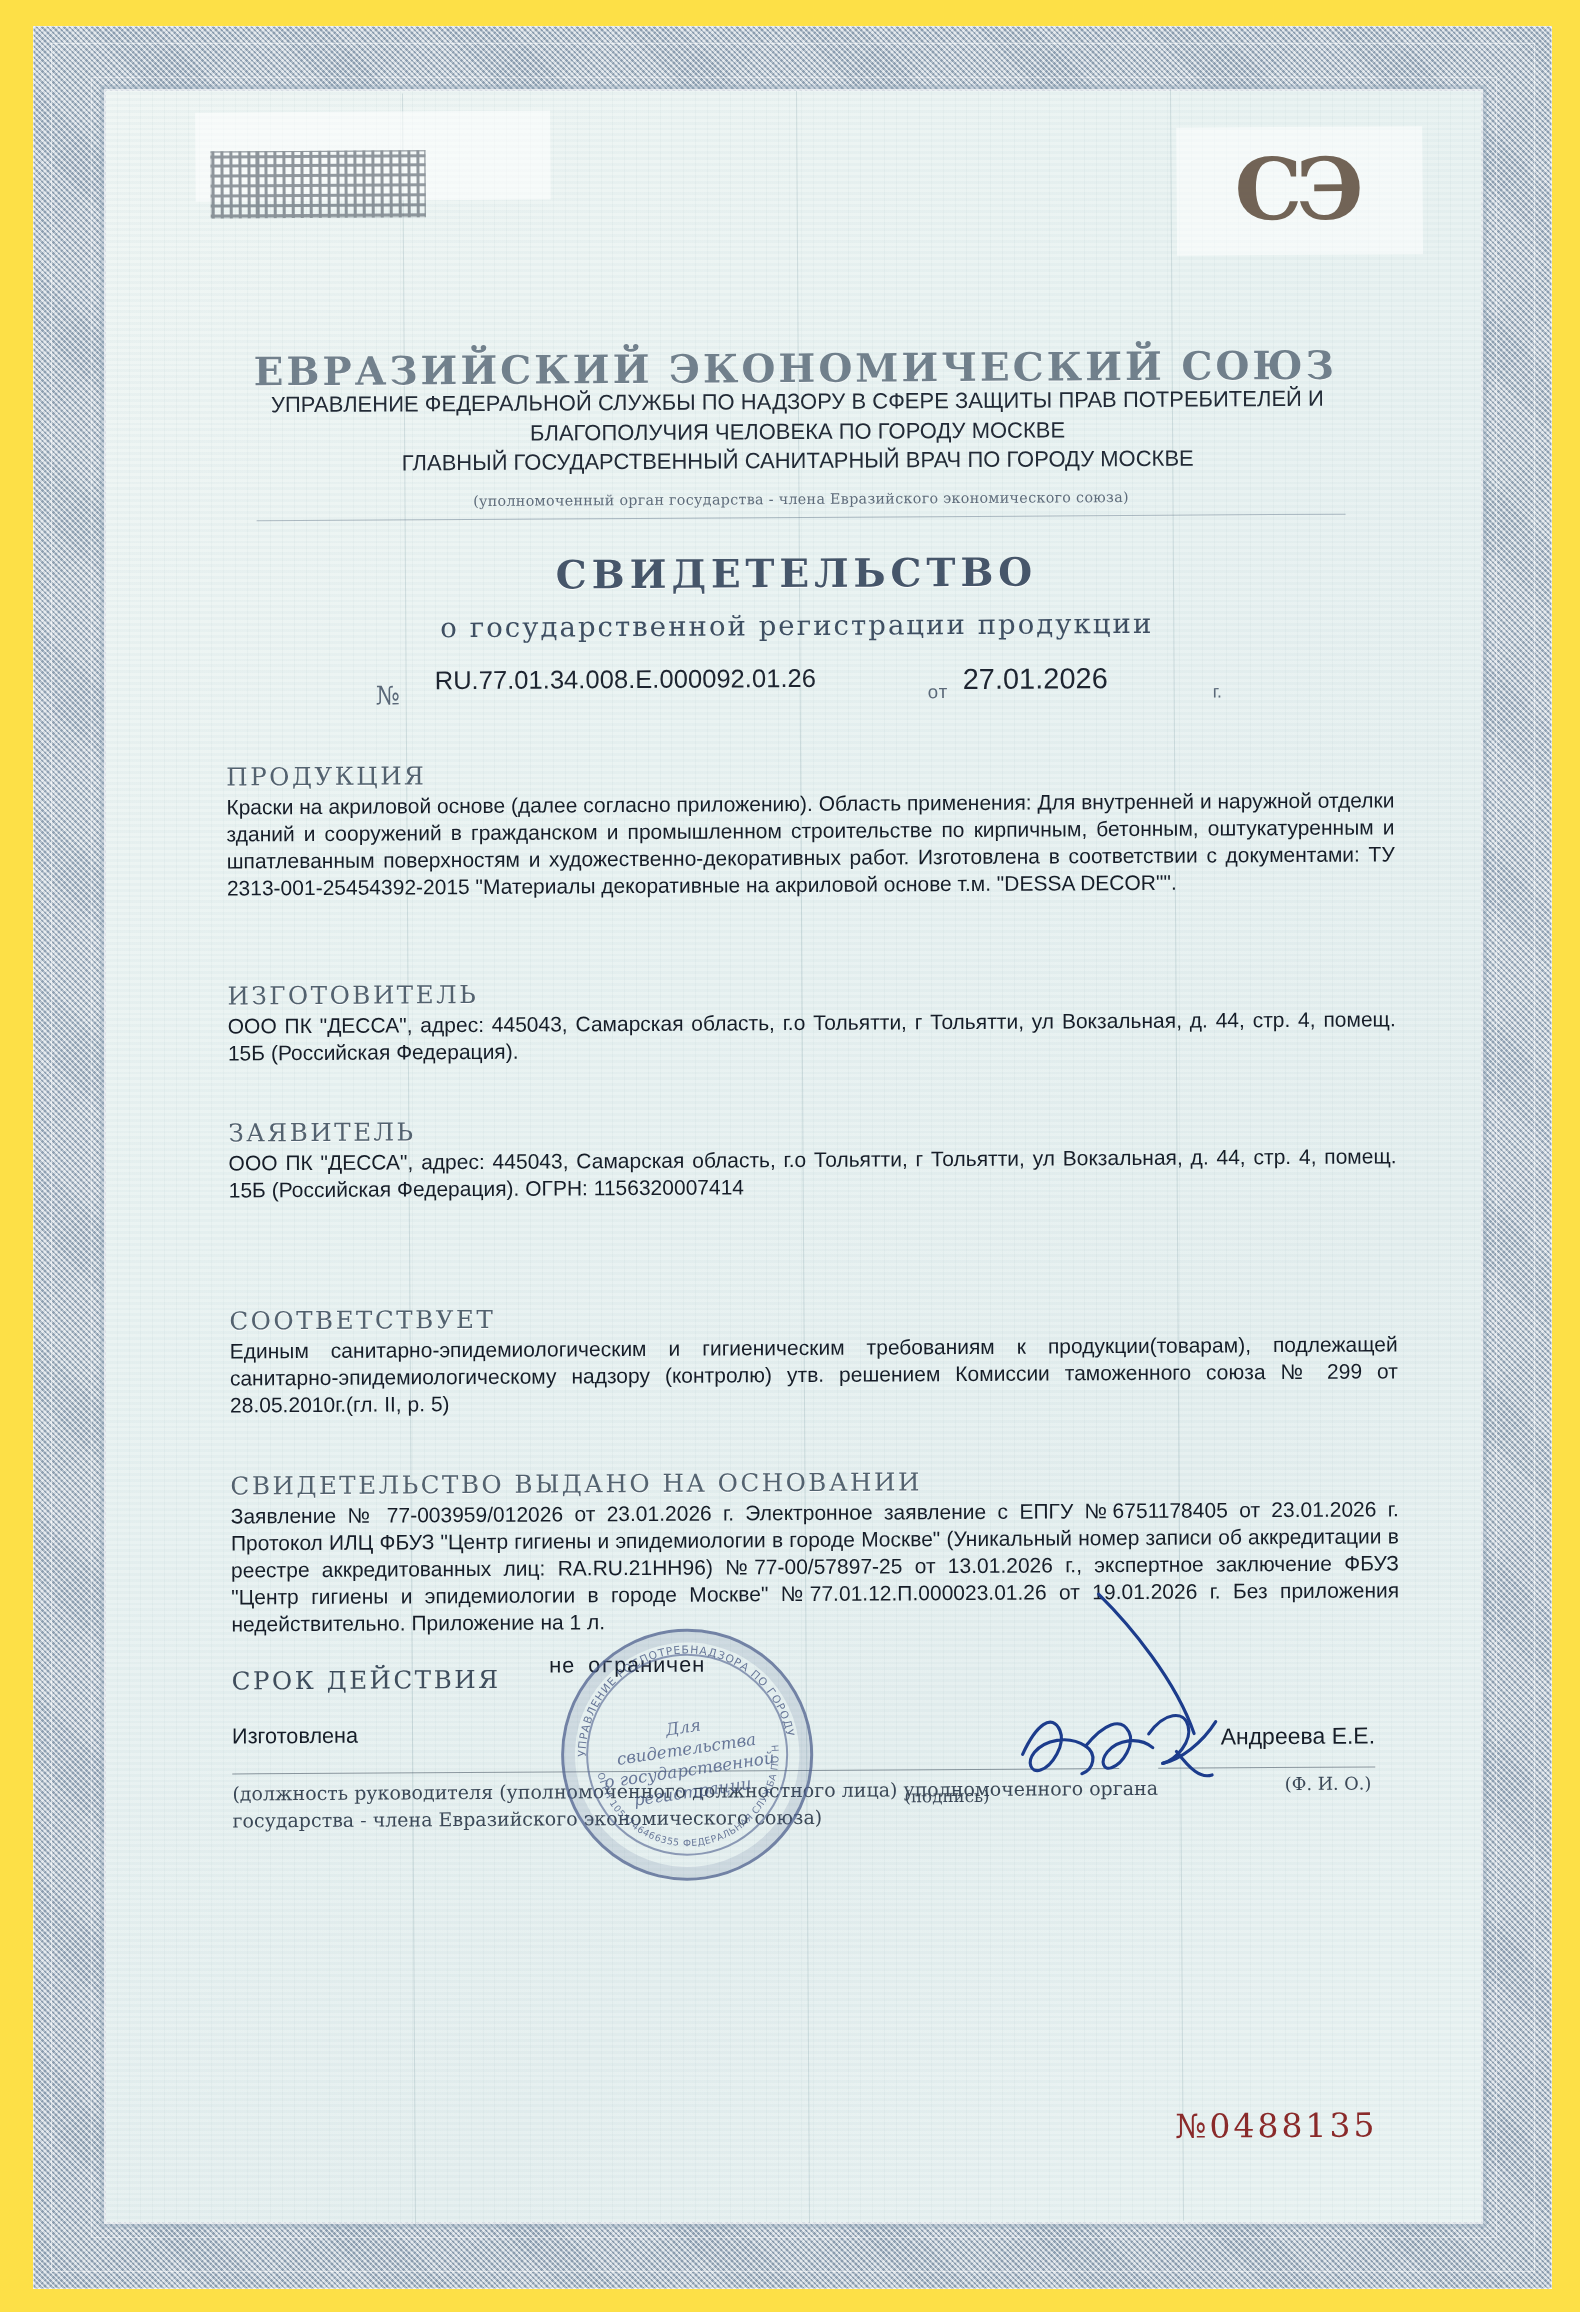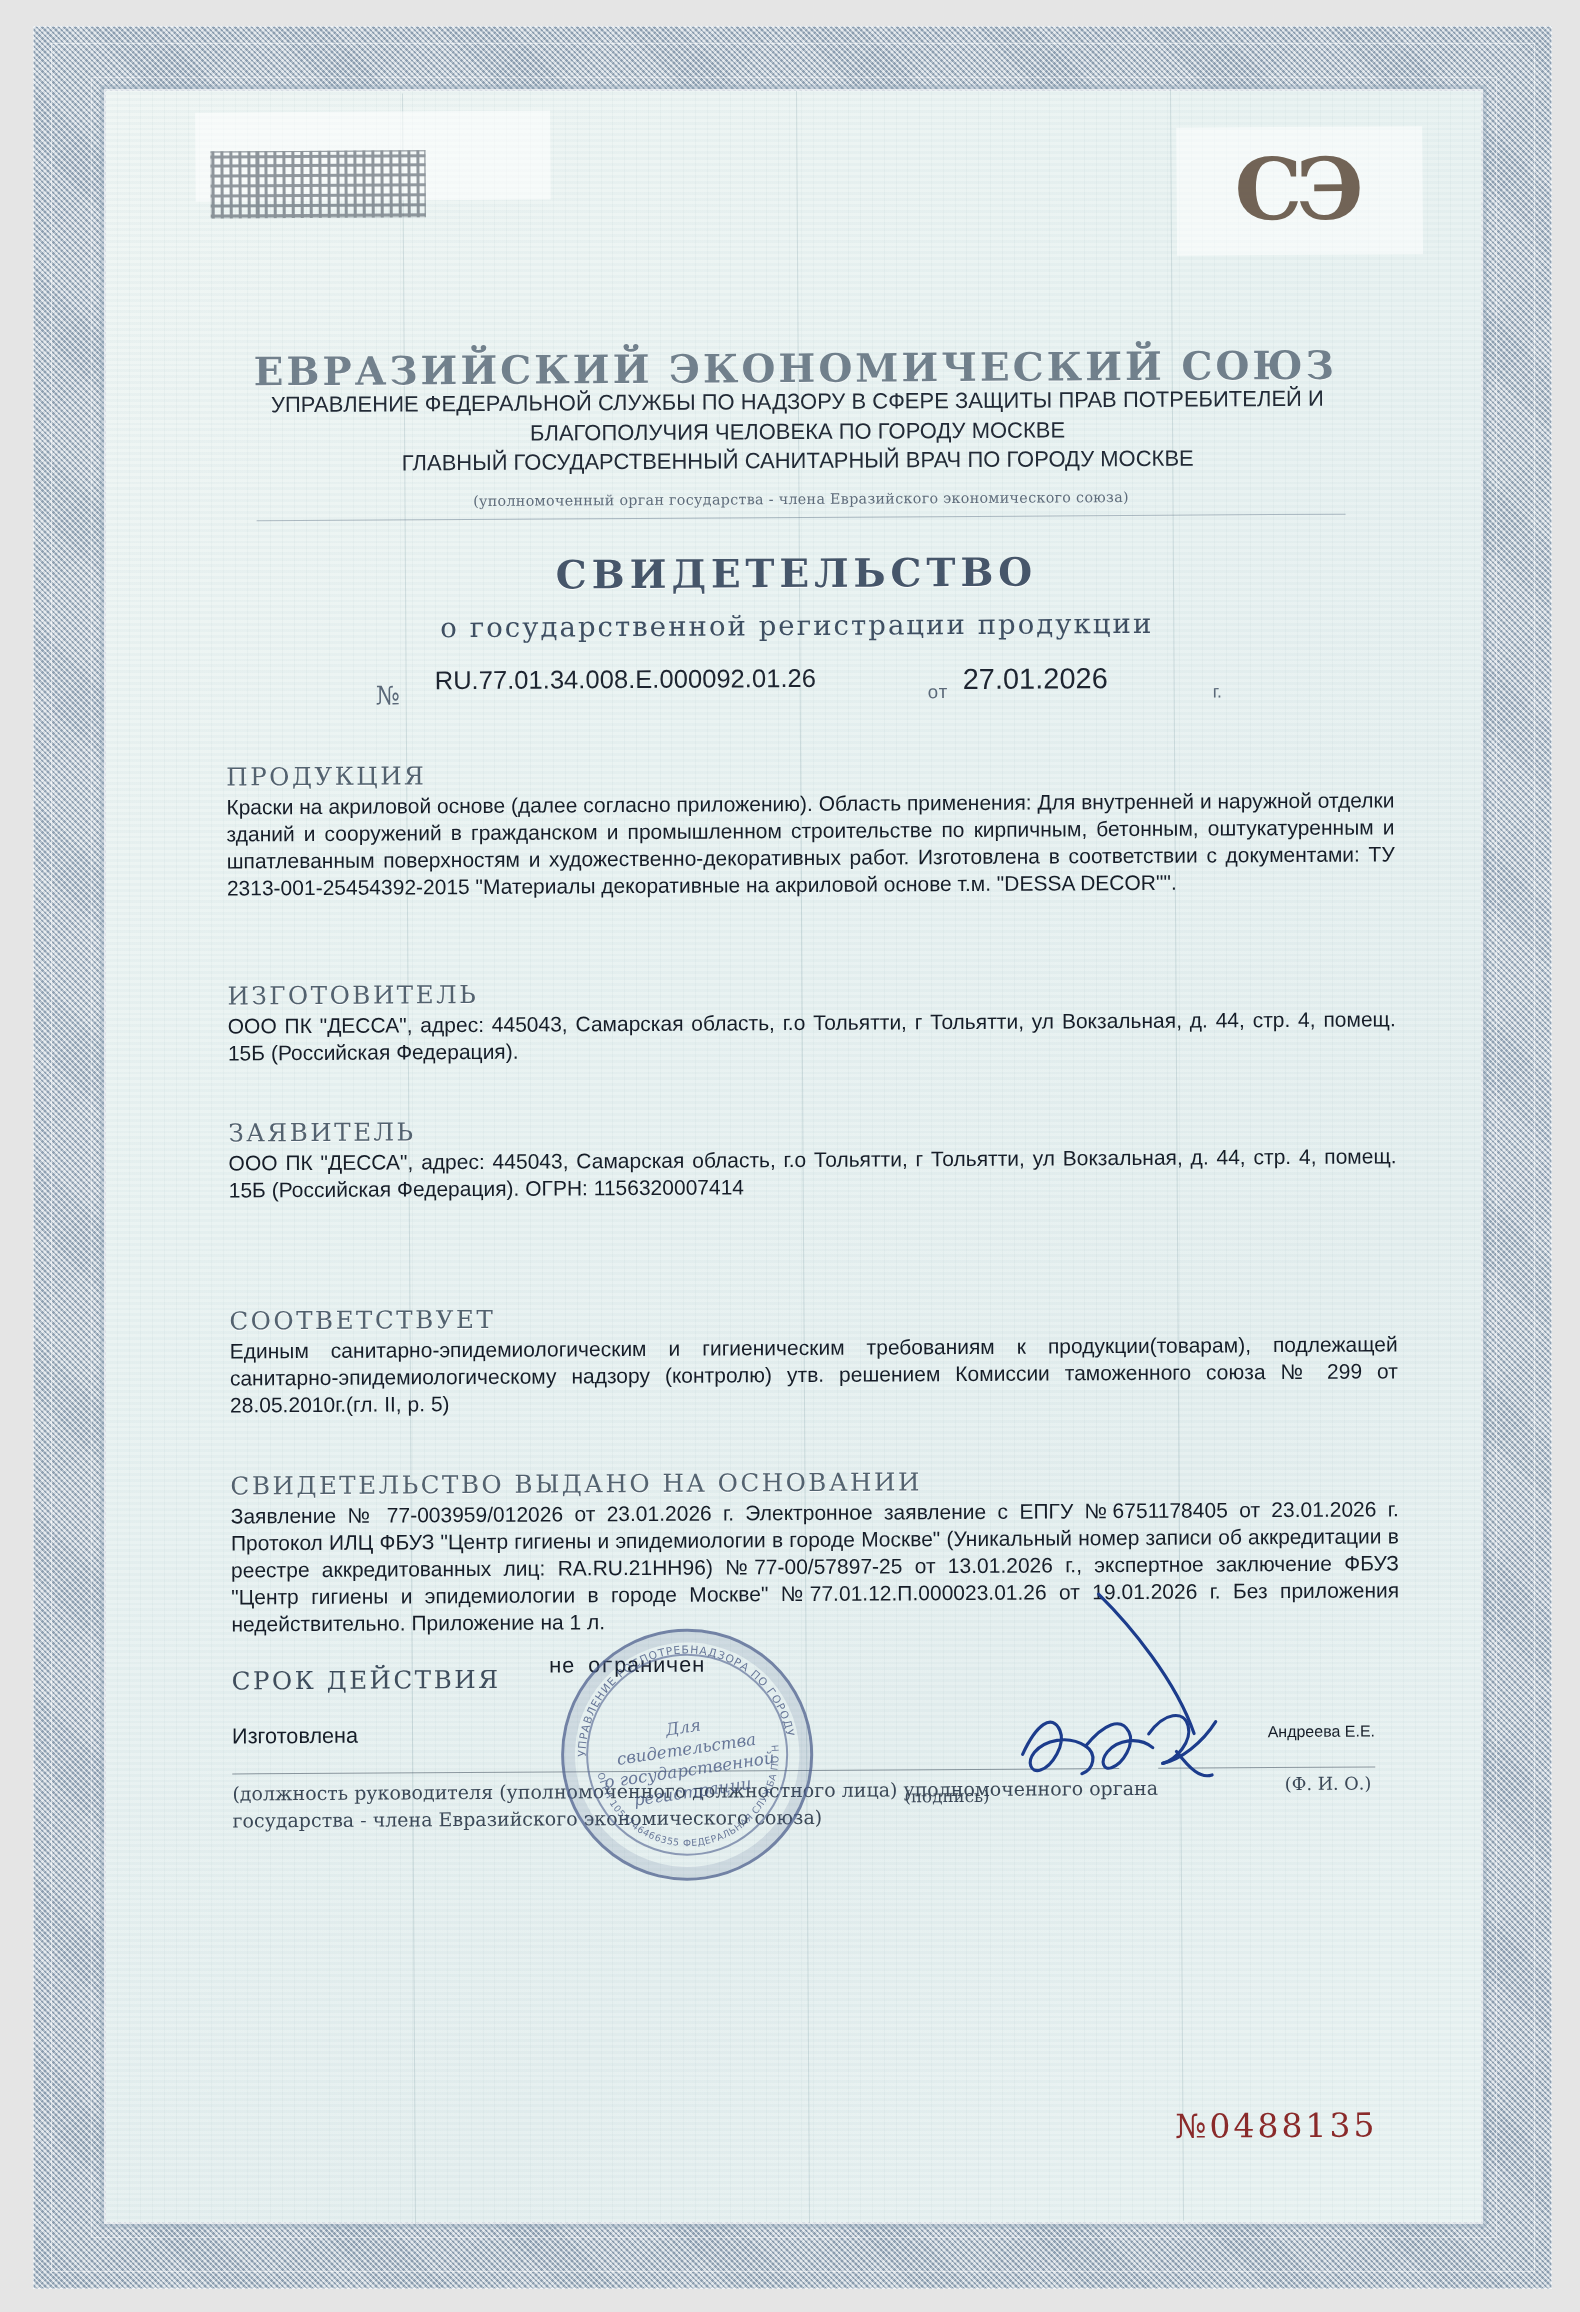--- a/index.html
+++ b/index.html
@@ -12,21 +12,21 @@
     width: 1580px;
     height: 2313px;
     font-family: "Liberation Sans", sans-serif;
     overflow: hidden;
   }
 
   .page {
     position: relative;
     width: 1580px;
     height: 2313px;
-    background: #e5e5e5;
+    background: #fde047;
     overflow: hidden;
   }
 
   
   .frame-outer {
     position: absolute;
     left: 33px; top: 25.6px; right: 27.6px; bottom: 23.6px;
     background:
       repeating-linear-gradient(45deg, rgba(255,255,255,0.55) 0 2px, rgba(120,140,160,0.30) 2px 3.9px),
       repeating-linear-gradient(-45deg, rgba(255,255,255,0.40) 0 2px, rgba(110,130,155,0.25) 2px 3.9px),
@@ -242,21 +242,21 @@
 
   .head-label {
     position: absolute;
     left: 116px; top: 1629px;
     font-size: 21.7px;
     color: #161d28;
   }
   .signer-name {
     position: absolute;
     right: 116px; top: 1635px;
-    font-size: 16px;
+    font-size: 23px;
     color: #161d28;
   }
 
   .sign-rule-1 {
     position: absolute; left: 116px; top: 1679px; width: 887px;
     border-top: 1px solid rgba(60,75,90,0.55);
   }
   .sign-rule-2 {
     position: absolute; right: 116px; top: 1679px; width: 217px;
     border-top: 1px solid rgba(60,75,90,0.55);

